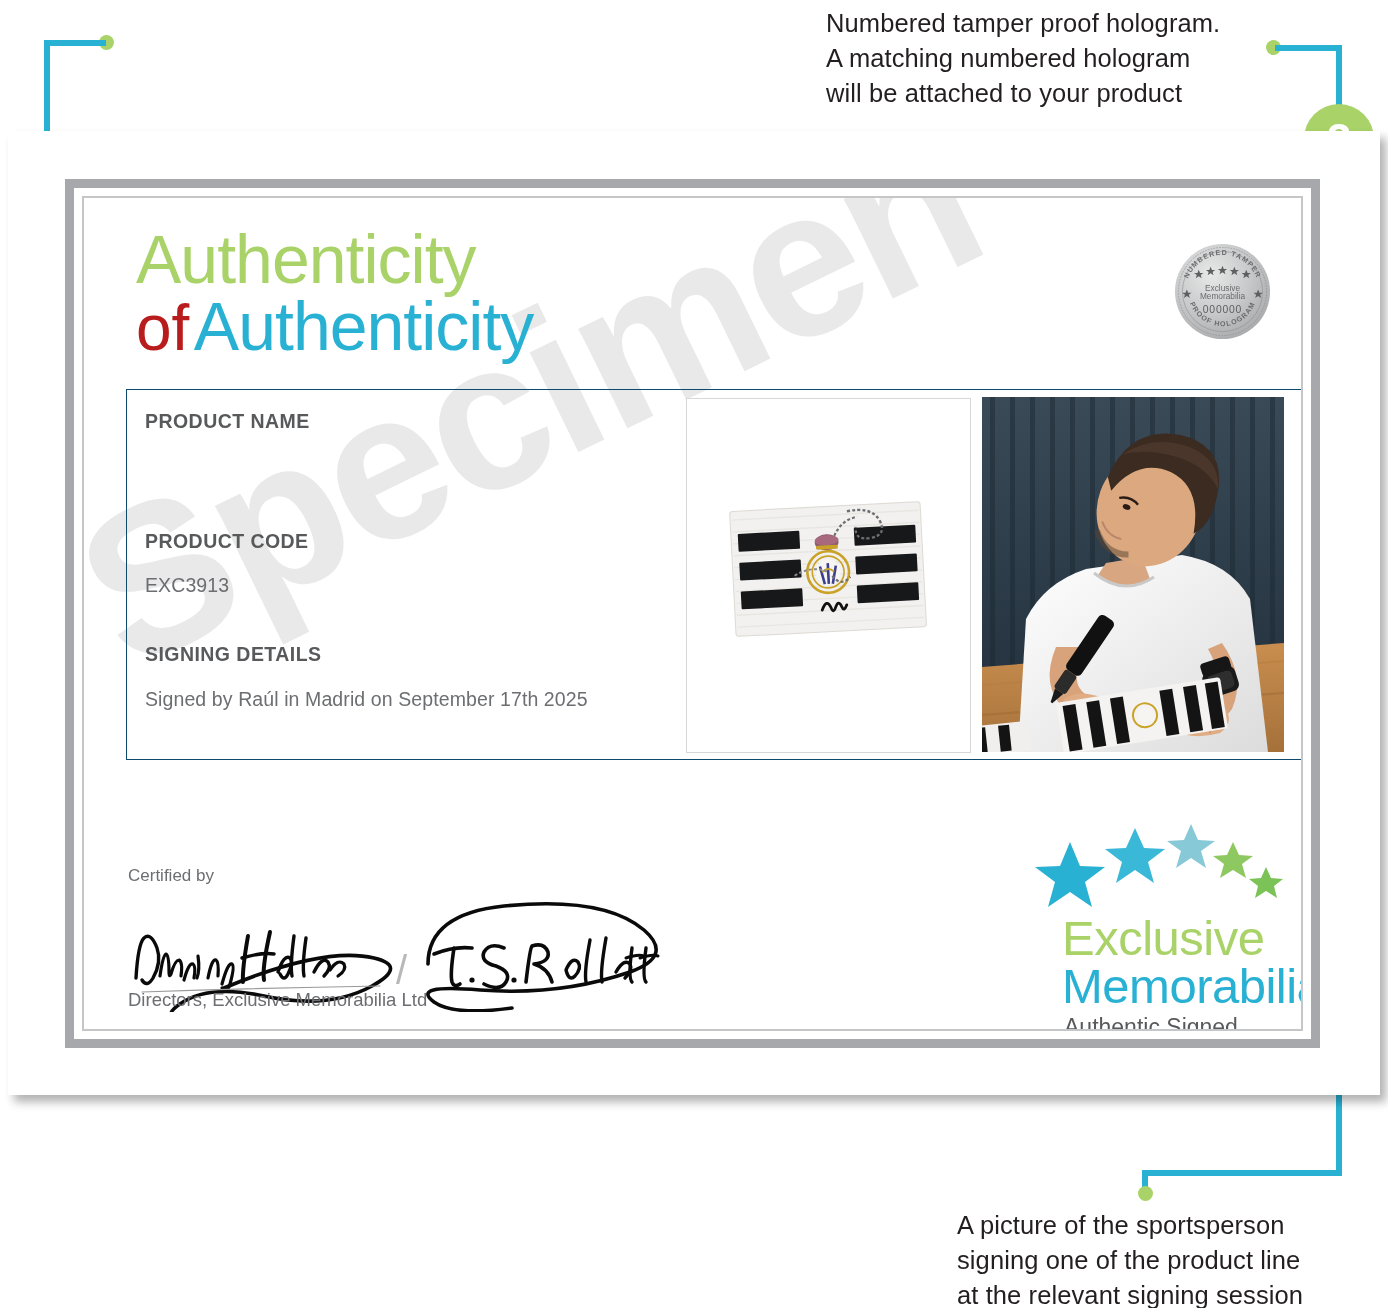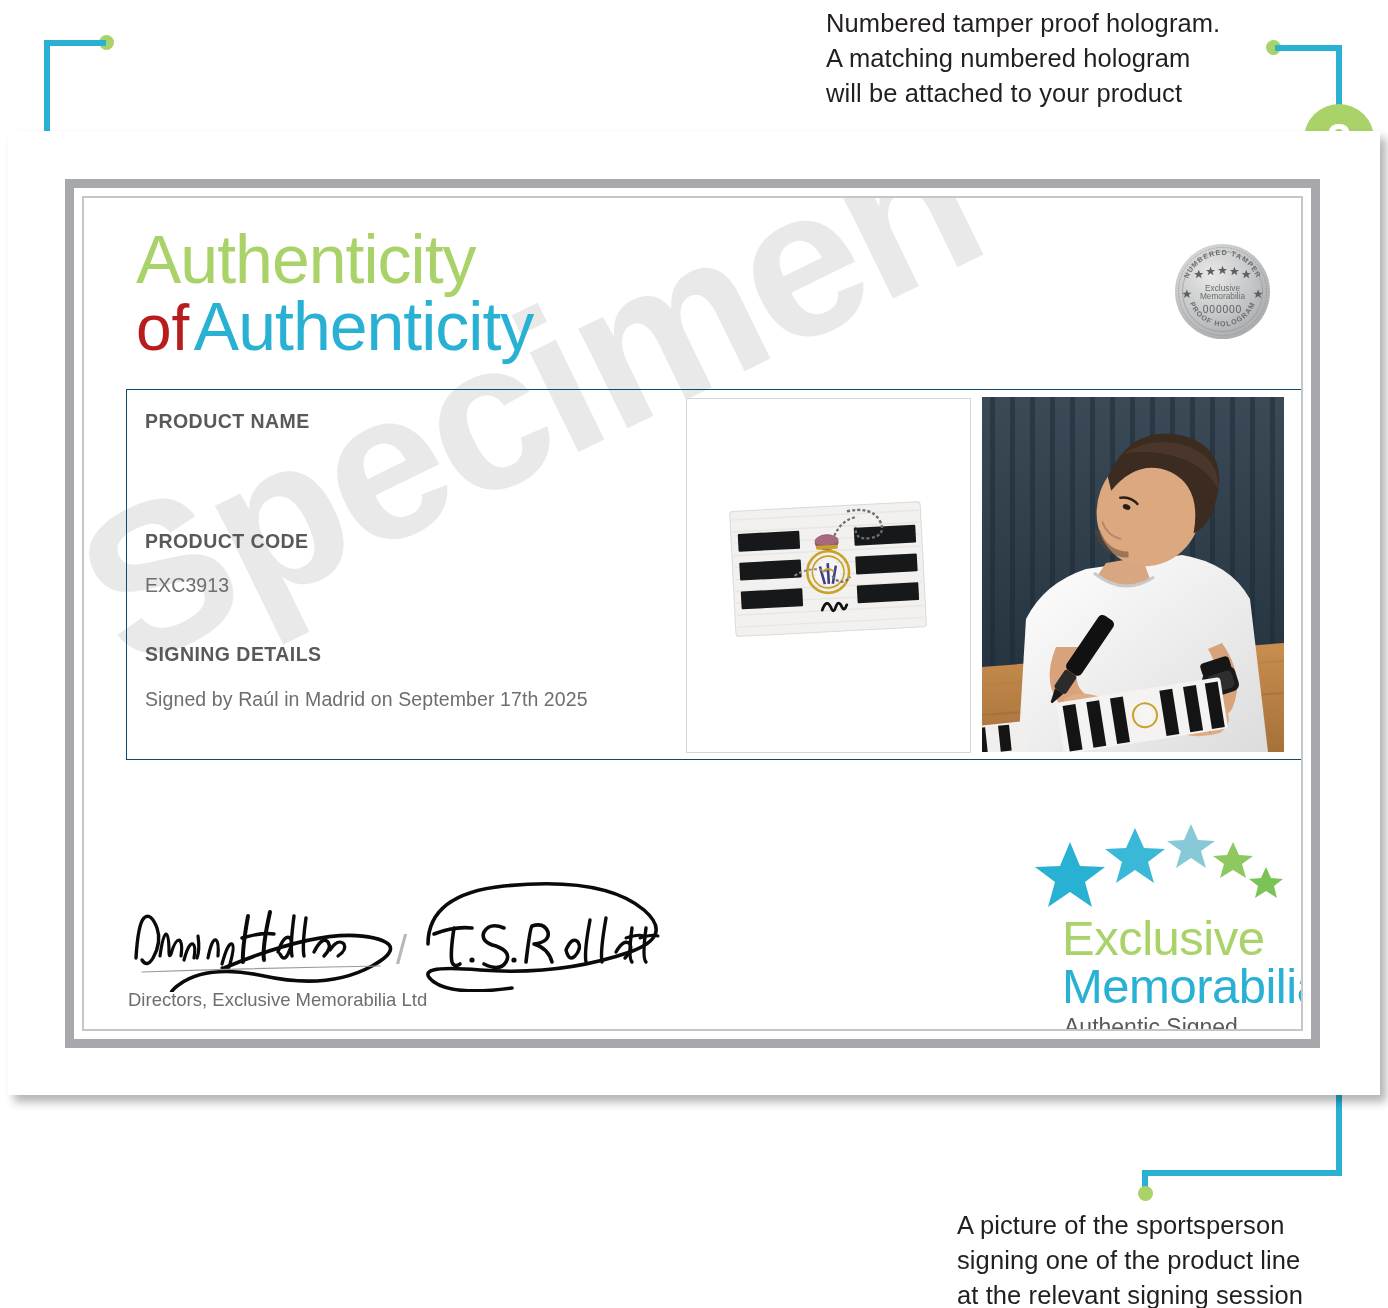--- a/index.html
+++ b/index.html
@@ -515,20 +515,21 @@
                 <g transform="translate(-14,330) rotate(-6)">
                   <rect x="0" y="0" width="60" height="30" rx="2" fill="#f0efed"></rect>
                   <rect x="6" y="2" width="11" height="26" fill="#141414"></rect>
                   <rect x="30" y="2" width="11" height="26" fill="#141414"></rect>
                 </g>
               </svg>
             </div>
           </div>
 
           <div id="certified-block">
+            <div id="certified-by-label">Certified by</div>
 
             <div id="signature-area">
               <svg viewBox="0 0 560 120" width="560" height="120">
 
                 <g fill="none" stroke="#0a0a0a" stroke-linecap="round" stroke-linejoin="round">
                   <path d="M8,86 q2,-34 8,-40 q7,-6 13,10 q5,14 -4,30 q-6,10 -11,2" stroke-width="3.4"></path>
                   <path d="M32,84 q3,-22 6,-22 q3,0 3,18 q0,6 2,2 q4,-14 8,-14 q4,2 2,16" stroke-width="3.2"></path>
                   <path d="M56,88 q5,-18 9,-16 q3,2 1,14" stroke-width="3.2"></path>
                   <path d="M70,64 q2,14 -1,22" stroke-width="3.2"></path>
                   <path d="M80,86 q4,-20 8,-18 q3,2 2,16" stroke-width="3.2"></path>

